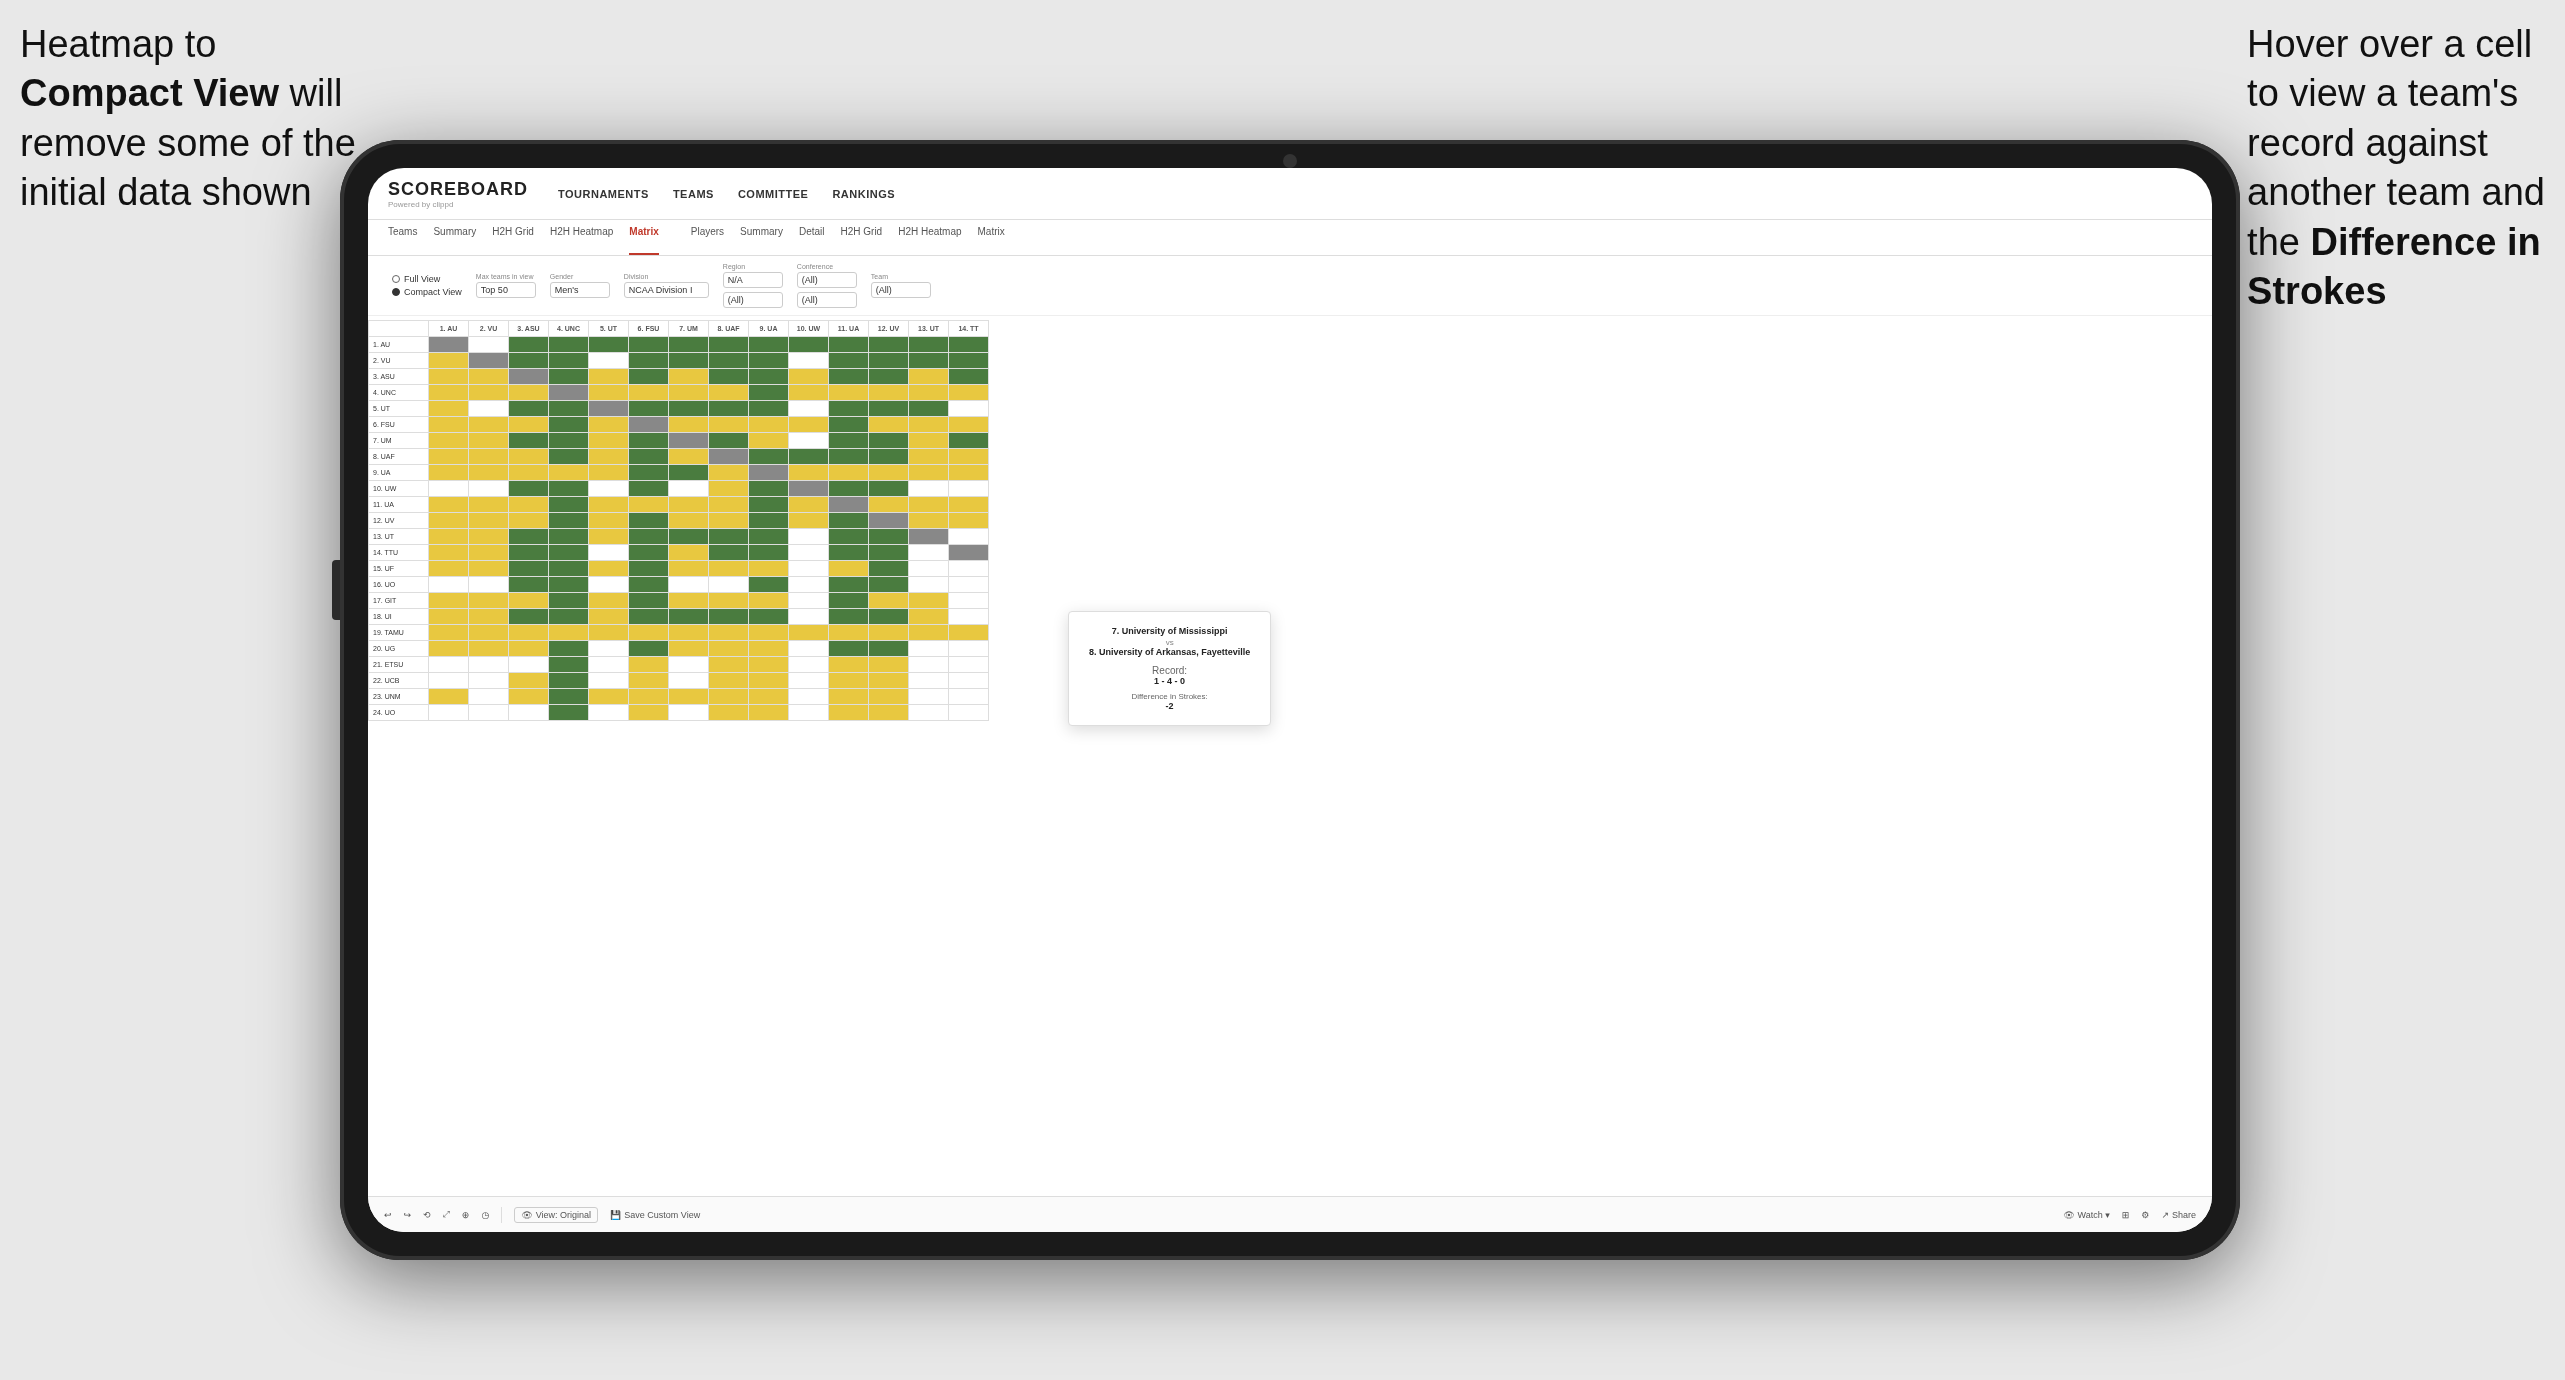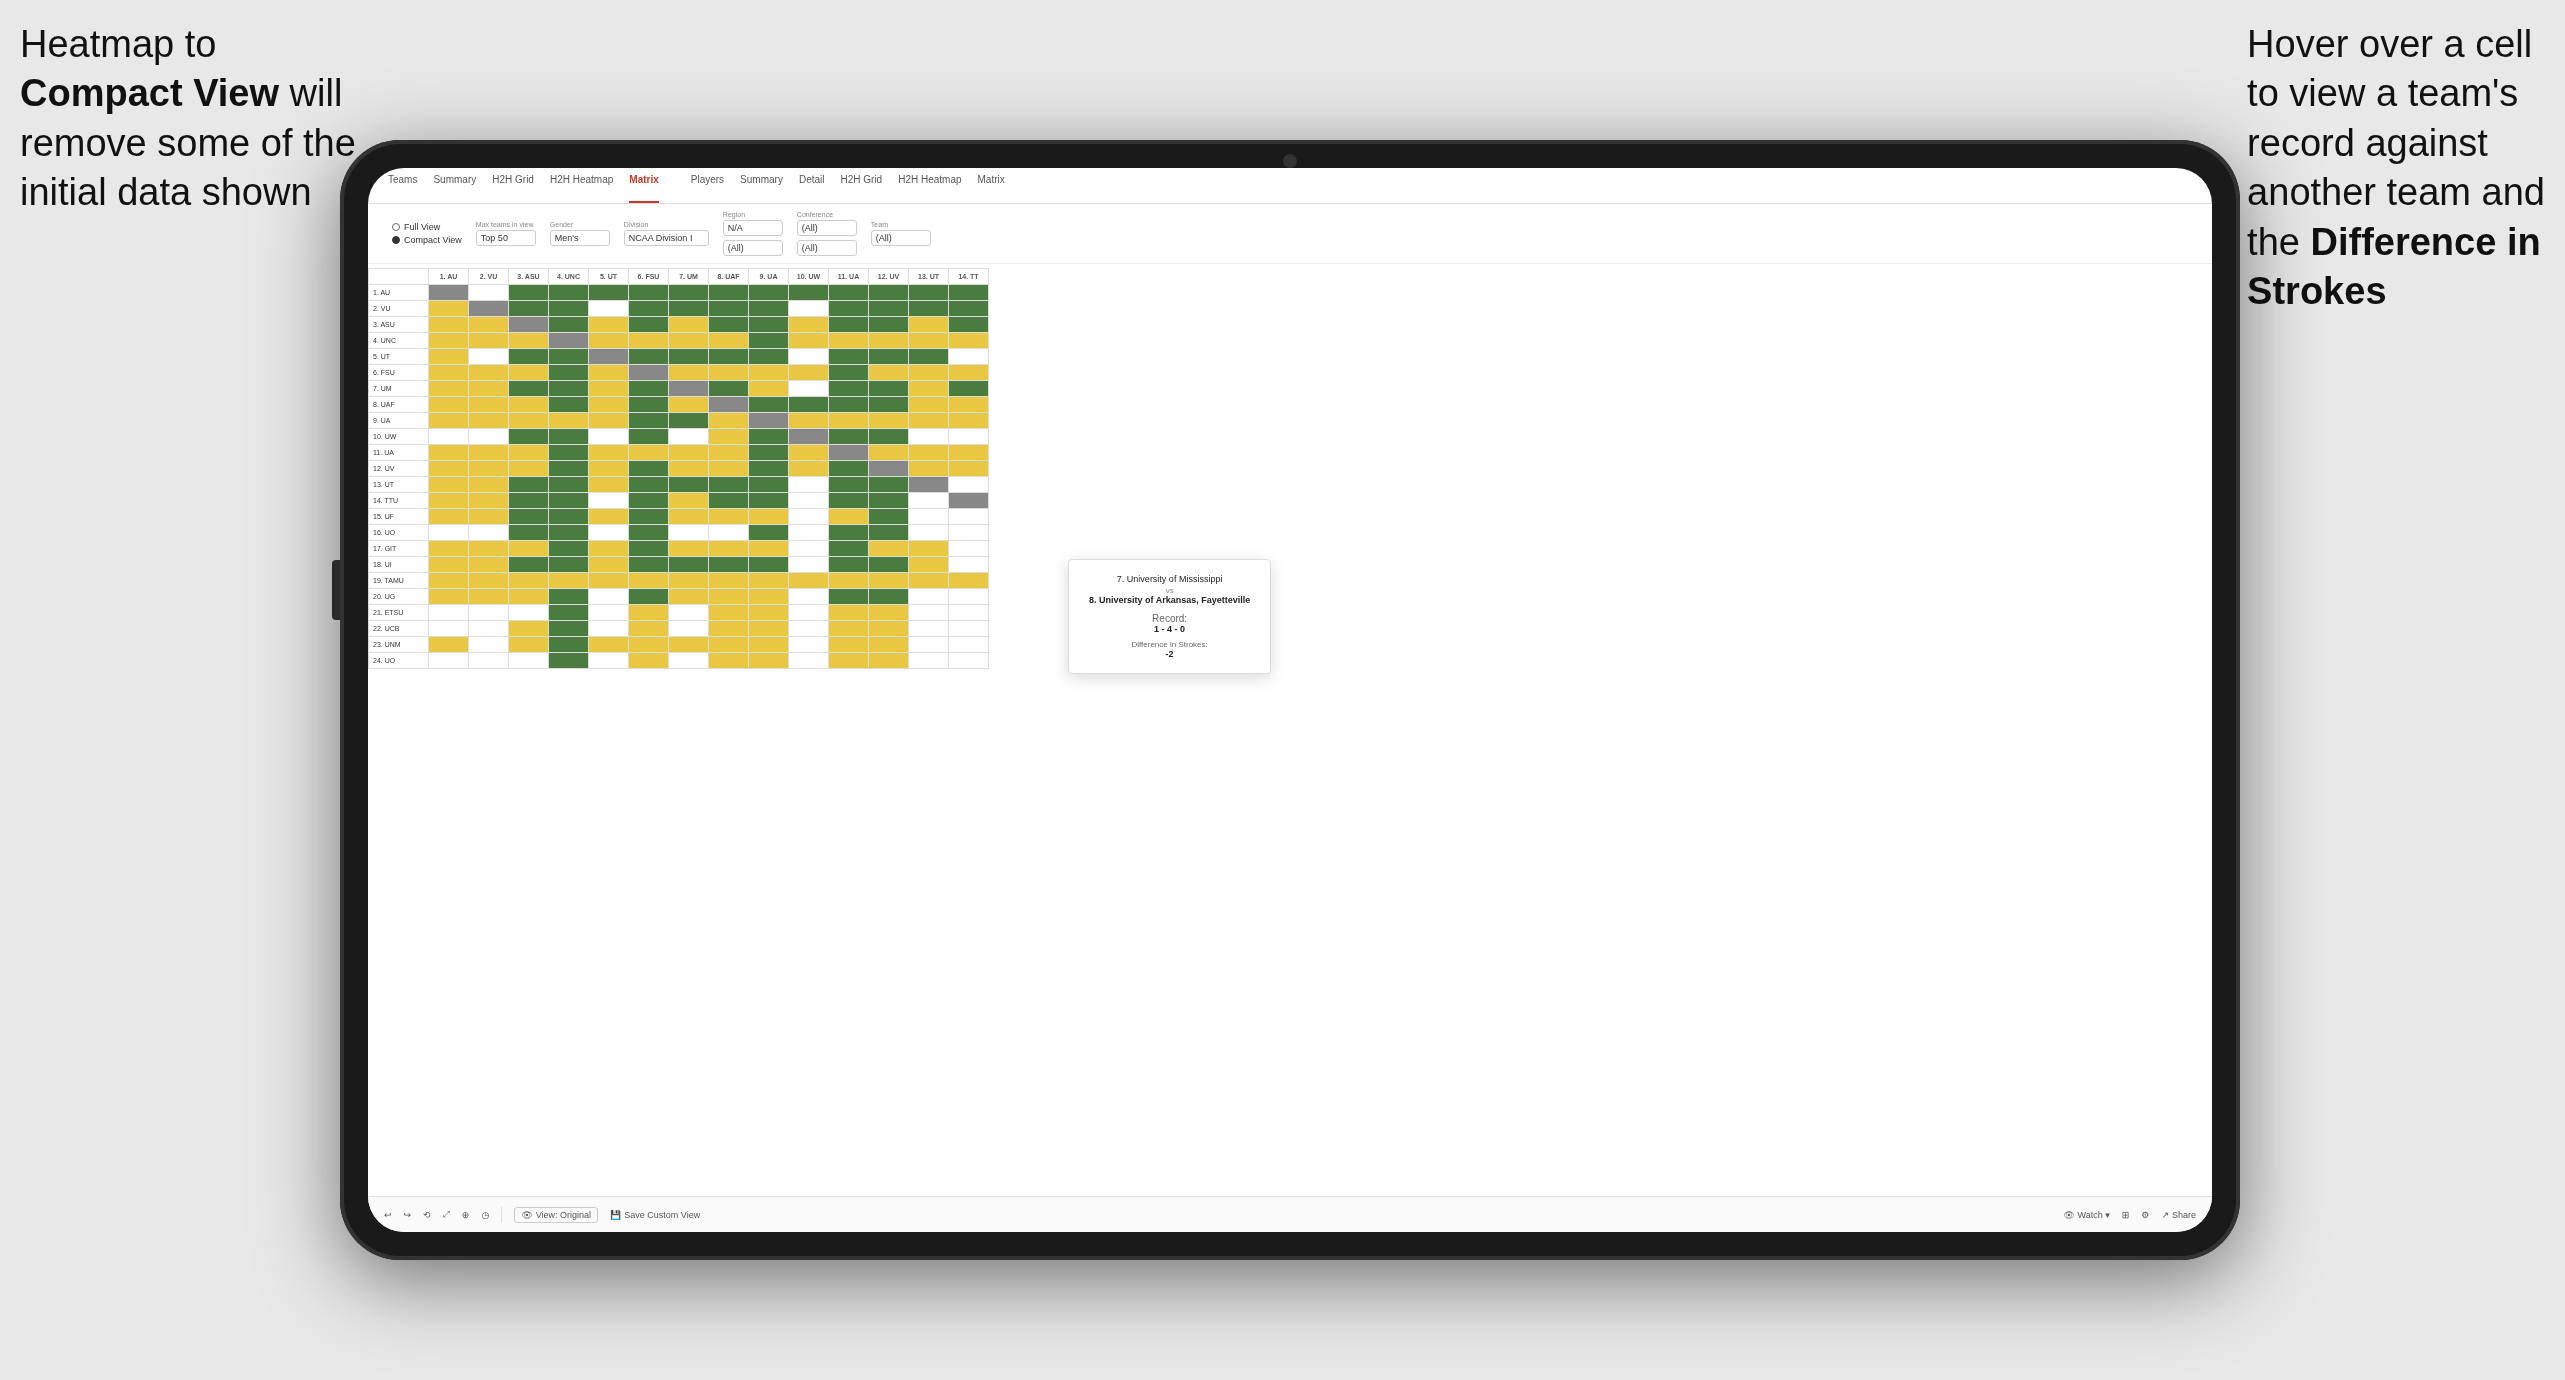--- a/index.html
+++ b/index.html
@@ -249,21 +249,21 @@
       border: 1px solid #ddd;
       border-radius: 4px;
       padding: 14px 20px;
       box-shadow: 0 4px 16px rgba(0,0,0,0.15);
       text-align: center;
       z-index: 100;
       min-width: 200px;
     }
     .tooltip-title {
       font-size: 9px;
-      font-weight: 400;
+      font-weight: 700;
       color: #222;
       margin-bottom: 2px;
     }
     .tooltip-vs {
       font-size: 8px;
       color: #888;
     }
     .tooltip-team2 {
       font-size: 9px;
       font-weight: 700;
@@ -355,20 +355,32 @@
   <polygon points="1520,600 1540,588 1535,612" fill="#c0392b"></polygon>
 </svg>
 
 <div class="tablet-frame">
   <div class="tablet-camera"></div>
   <div class="tablet-side-btn"></div>
 
   <div class="tablet-screen">
     <div class="screen-content">
 
+      <div class="app-nav">
+        <div class="logo-area">
+          <span class="logo-title">SCOREBOARD</span>
+          <span class="logo-sub">Powered by clippd</span>
+        </div>
+        <div class="nav-items">
+          <span class="nav-item">TOURNAMENTS</span>
+          <span class="nav-item">TEAMS</span>
+          <span class="nav-item">COMMITTEE</span>
+          <span class="nav-item">RANKINGS</span>
+        </div>
+      </div>
 
       <div class="sub-tabs">
         <span class="sub-tab">Teams</span>
         <span class="sub-tab">Summary</span>
         <span class="sub-tab">H2H Grid</span>
         <span class="sub-tab">H2H Heatmap</span>
         <span class="sub-tab active">Matrix</span>
         <span class="sub-tab" style="margin-left:16px;">Players</span>
         <span class="sub-tab">Summary</span>
         <span class="sub-tab">Detail</span>

